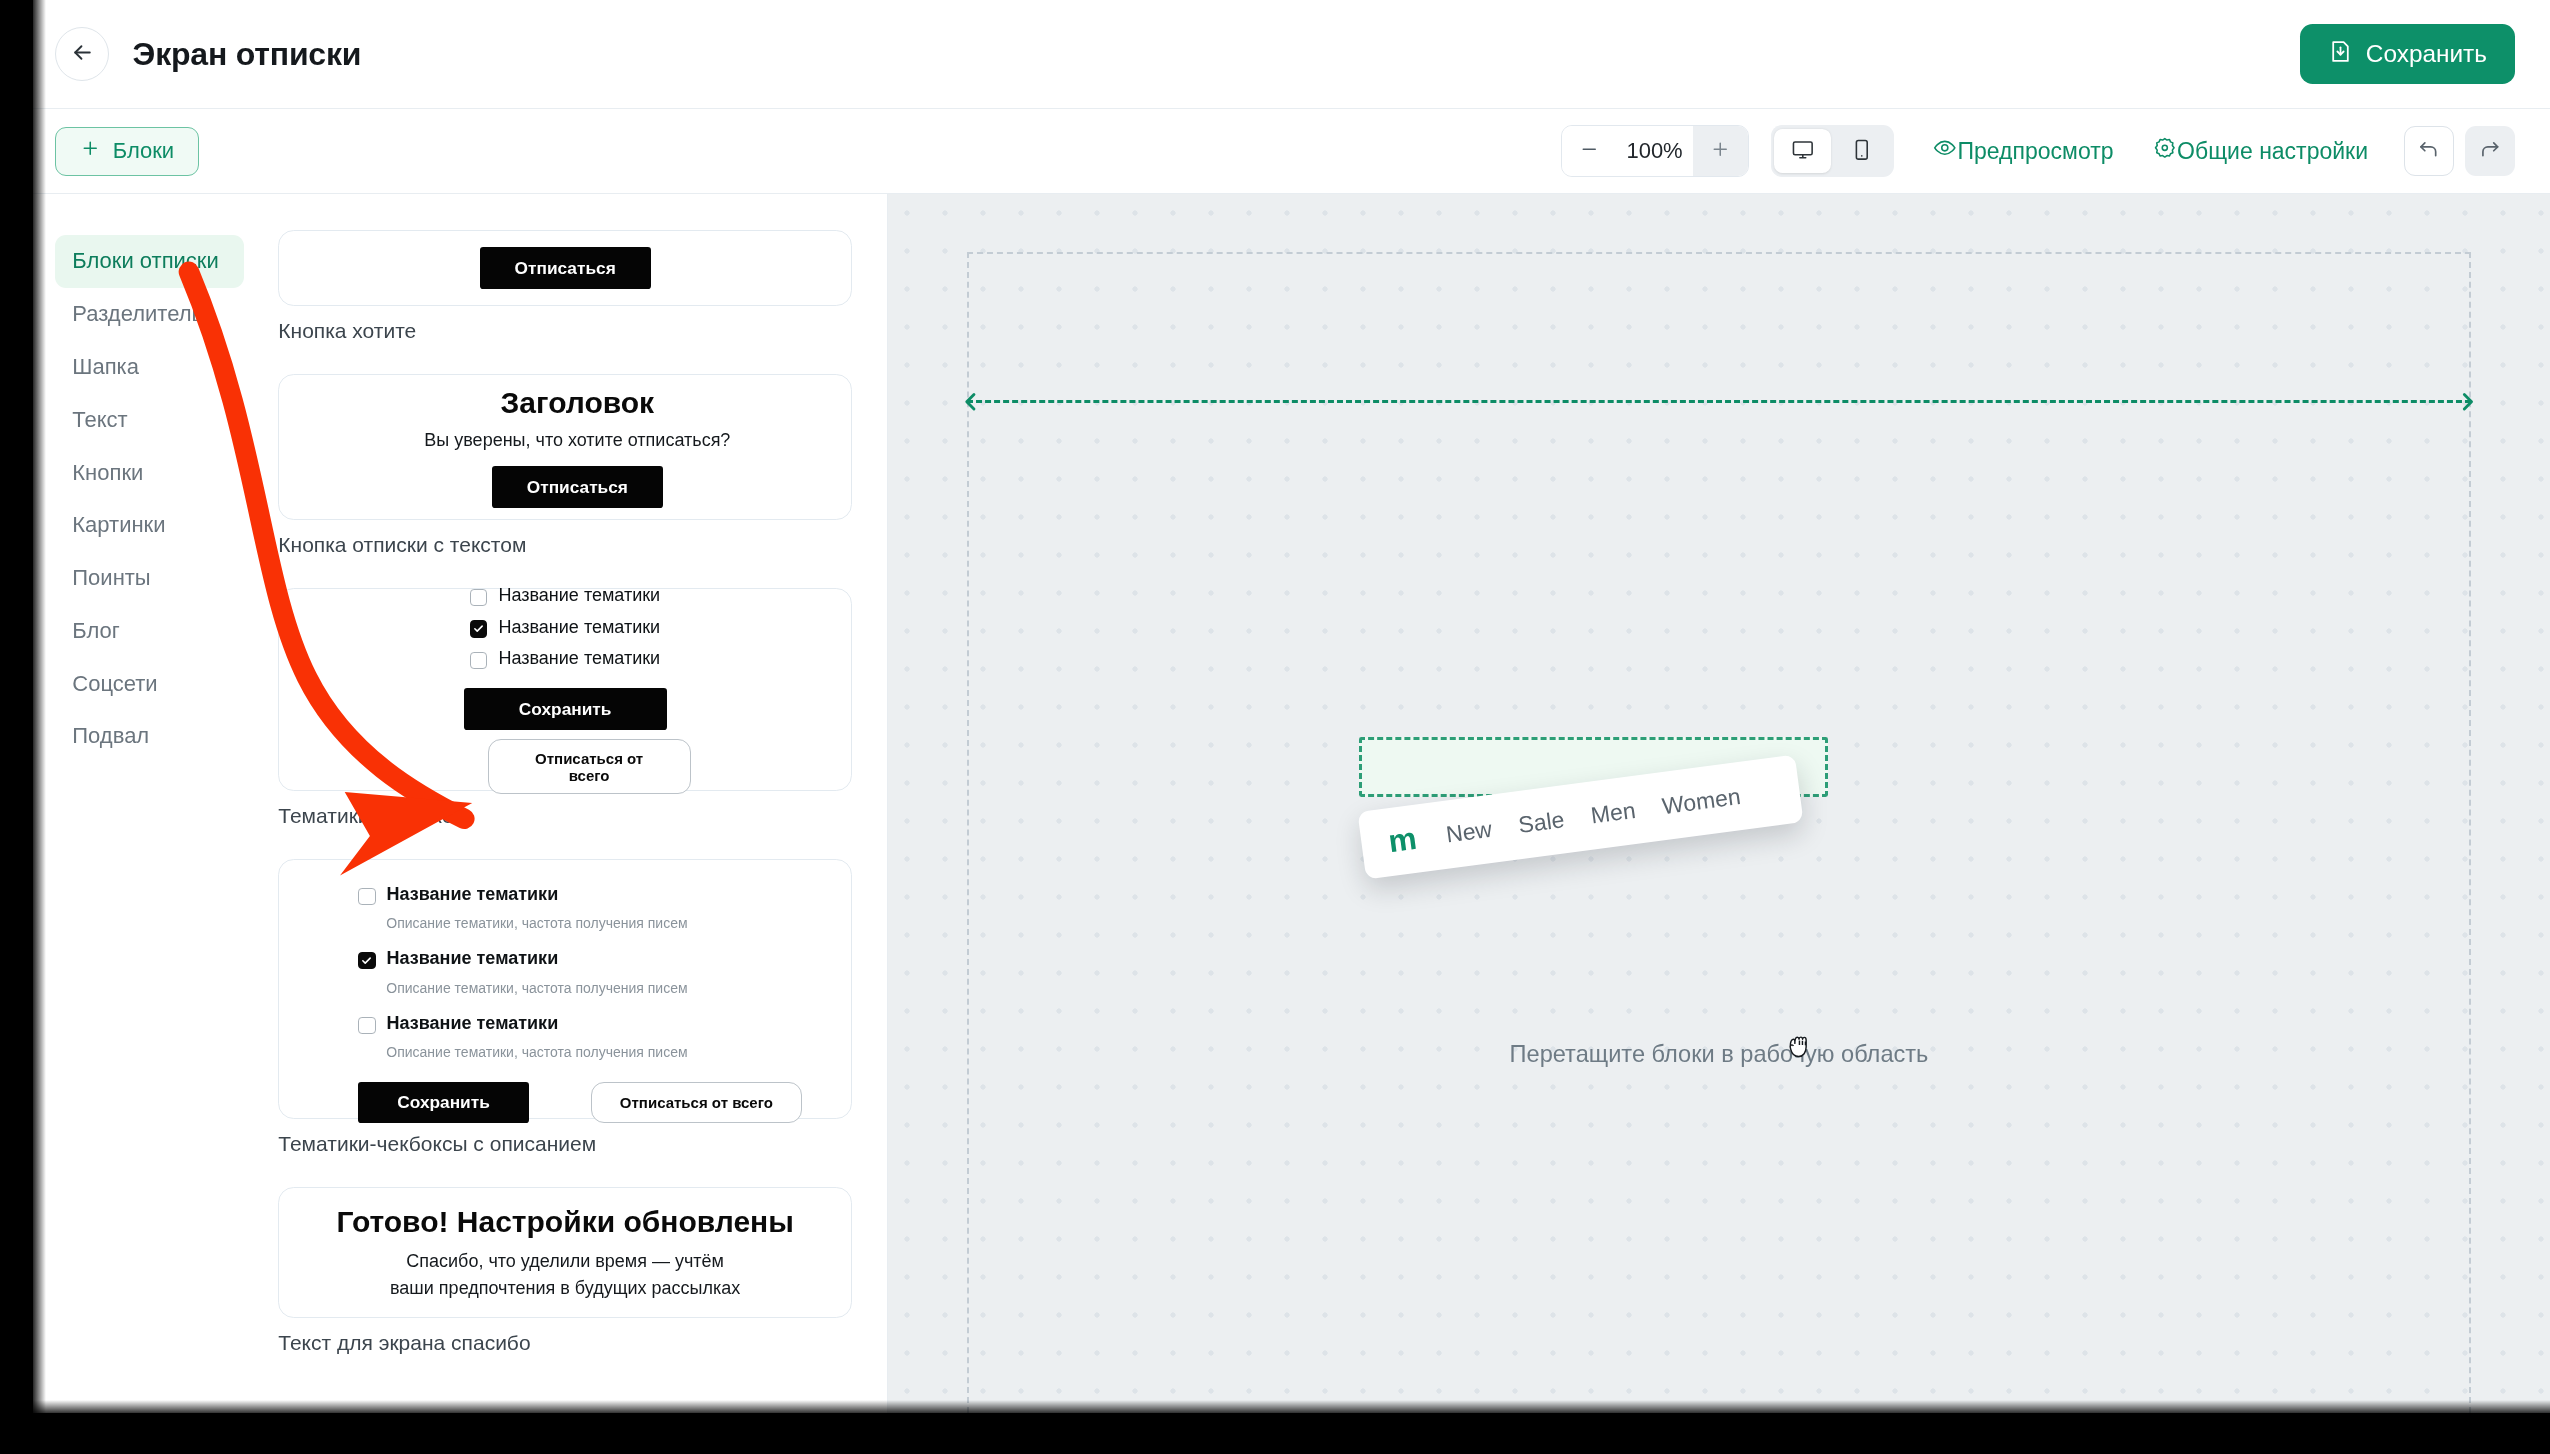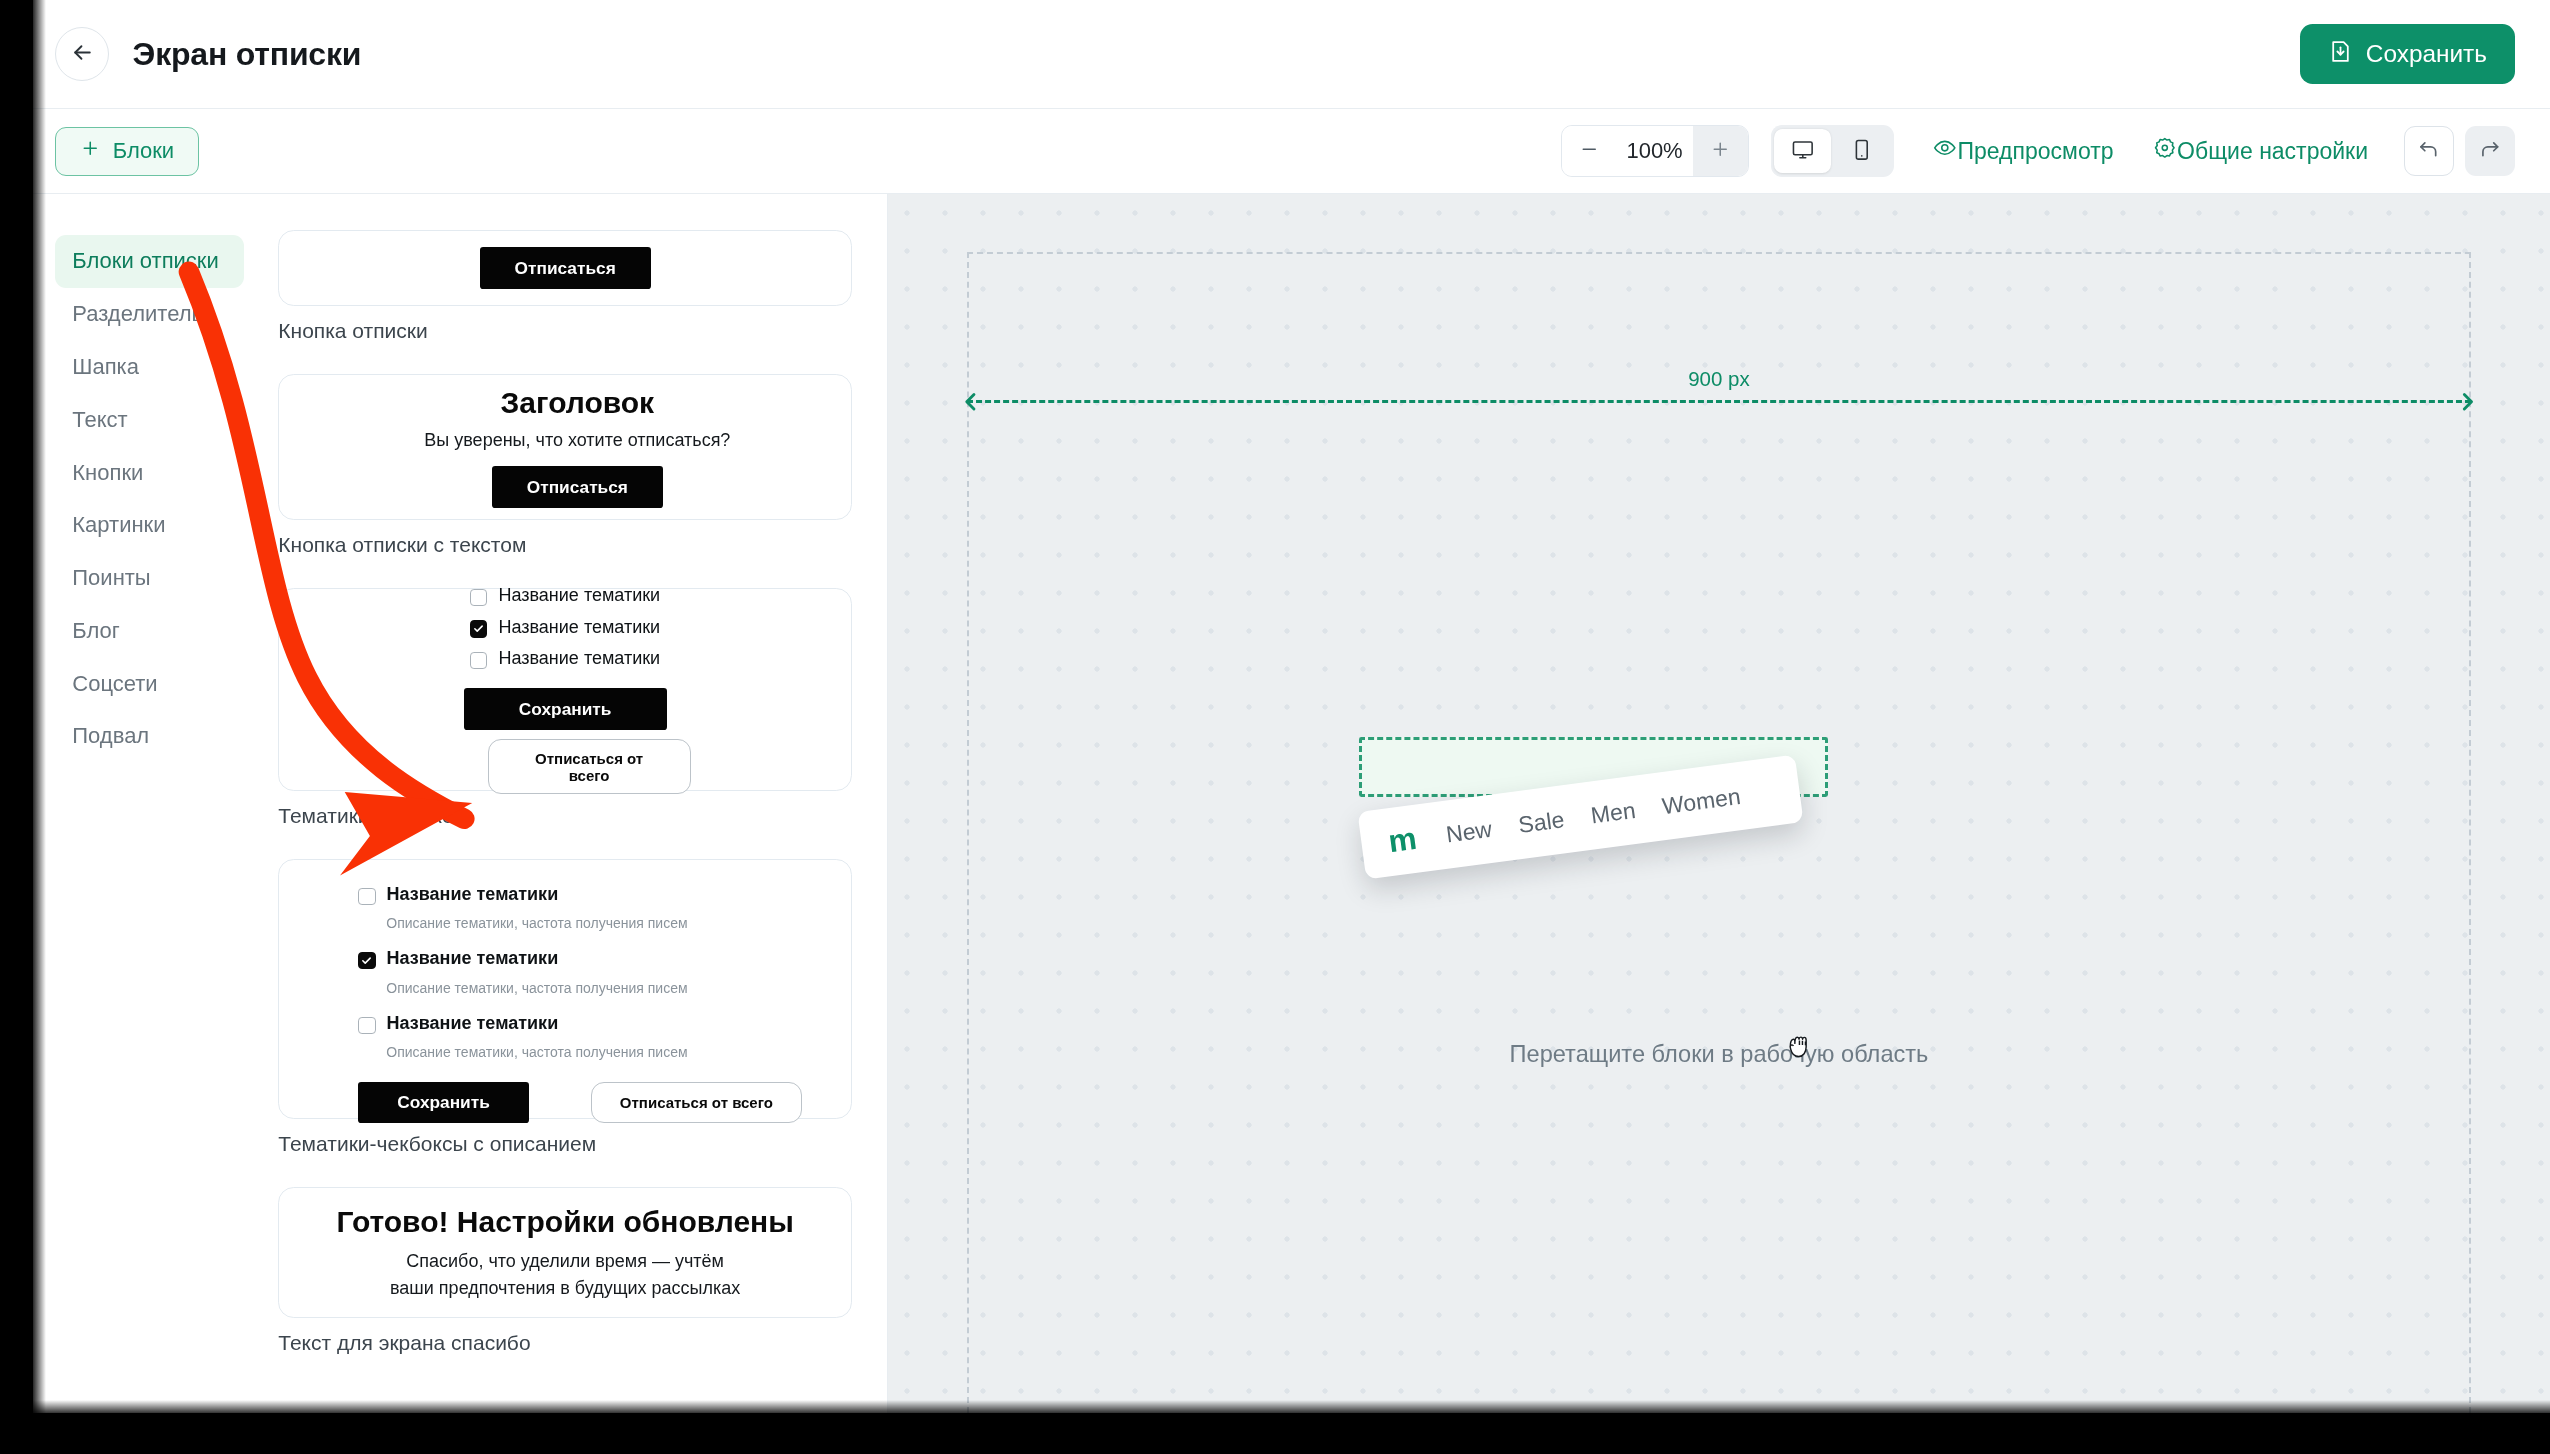--- a/index.html
+++ b/index.html
@@ -476,21 +476,21 @@
           <div class="nav-item"><span>Блог</span></div>
           <div class="nav-item"><span>Соцсети</span></div>
           <div class="nav-item"><span>Подвал</span></div>
         </div>
 
         <div class="cards-col">
 
           <div class="card" style="height:76px;">
             <button class="btn-black">Отписаться</button>
           </div>
-          <div class="card-caption">Кнопка отписки</div>
+          <div class="card-caption">Кнопка хотите</div>
 
           <div class="card" style="height:146px;padding-left:48px;">
             <div class="prev-title">Заголовок</div>
             <div class="prev-sub">Вы уверены, что хотите отписаться?</div>
             <button class="btn-black" style="margin-top:15.7px;">Отписаться</button>
           </div>
           <div class="card-caption">Кнопка отписки с текстом</div>
 
           <div class="card" style="height:203px;">
             <div style="display:flex;flex-direction:column;align-items:flex-start;">
@@ -551,21 +551,20 @@
             </div>
           </div>
           <div class="card-caption">Текст для экрана спасибо</div>
 
         </div>
       </div>
 
       <div class="canvas">
         <div class="canvas-bounds"></div>
 
-        <div class="measure-label">900 px</div>
         <div class="measure">
           <span class="cap left">
             <svg width="17.3" height="23.6" viewBox="0 0 12 16" fill="none" stroke="#0d8c66" stroke-width="2" stroke-linecap="round" stroke-linejoin="round">
                 <path d="M9 3L4 8l5 5"></path>
               </svg>
           </span>
           <span class="cap right">
             <svg width="17.3" height="23.6" viewBox="0 0 12 16" fill="none" stroke="#0d8c66" stroke-width="2" stroke-linecap="round" stroke-linejoin="round">
                 <path d="M3 3l5 5-5 5"></path>
               </svg>

